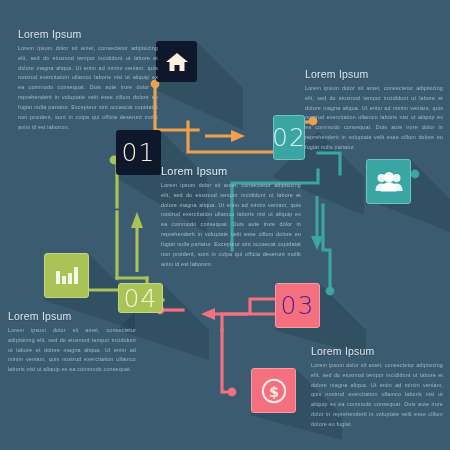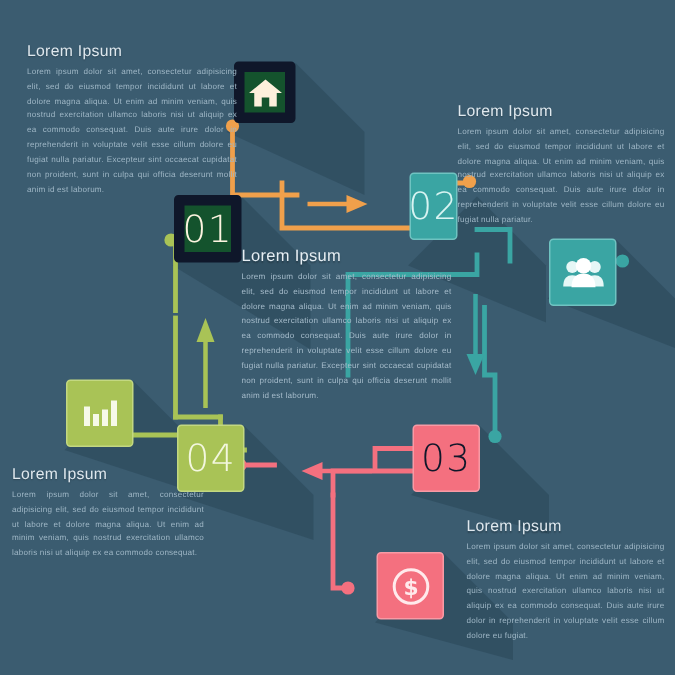--- a/index.html
+++ b/index.html
@@ -43,27 +43,27 @@
   .sq .num{
     position:absolute;inset:0;
     display:flex;align-items:center;justify-content:center;
     font-size:25px;
     font-weight:300;
     color:#fdf4e0;
     letter-spacing:1px;
     font-family:"DejaVu Sans", sans-serif;
   }
   .sq.teal .num{color:#d8f4f2;}
-  .sq.red  .num{color:#0f172a;}
+  .sq.red  .num{color:#4c1d95;}
   .sq.green .num{color:#f3f7df;}
 
   .sq .ic{position:absolute;inset:0;display:flex;align-items:center;justify-content:center;}
   .sq .ic svg{display:block;}
 
-  .orange{background:#14532d;border:7px solid #0f172a;}
+  .orange{background:#0f172a;border:7px solid #0f172a;}
   .teal  {background:#3aa5a3;border:1px solid #6fc3c1;}
   .red   {background:#f4707f;border:1px solid #f89aa5;}
   .green {background:#a9c356;border:1px solid #c3d881;}
 </style>
 </head>
 <body>
 
 <div id="stage">
 
   <svg id="shadows" width="450" height="450" style="position:absolute;left:0;top:0;">
@@ -174,21 +174,21 @@
         <circle cx="14" cy="5.2" r="5.2" fill="#ffffff"></circle>
         <path d="M6 19.5 C6 12.8 9.6 10.4 14 10.4 C18.4 10.4 22 12.8 22 19.5 Z" fill="#ffffff"></path>
       </svg>
     </span>
   </div>
 
   <div class="sq red" style="left:275px;top:283px;width:45px;height:45px;">
     <span class="num">03</span>
   </div>
 
-  <div class="sq green" style="left:118px;top:283px;width:45px;height:45px;">
+  <div class="sq green" style="left:118px;top:283px;width:45px;height:30px;">
     <span class="num">04</span>
   </div>
 
   <div class="sq green" style="left:44px;top:253px;width:45px;height:45px;">
     <span class="ic">
       <svg width="24" height="22" viewBox="0 0 24 22">
         <rect x="1" y="6" width="4" height="13" fill="#f6f9e8"></rect>
         <rect x="7" y="11" width="4" height="8" fill="#f6f9e8"></rect>
         <rect x="13" y="8" width="4" height="11" fill="#f6f9e8"></rect>
         <rect x="19" y="2" width="4" height="17" fill="#f6f9e8"></rect>

